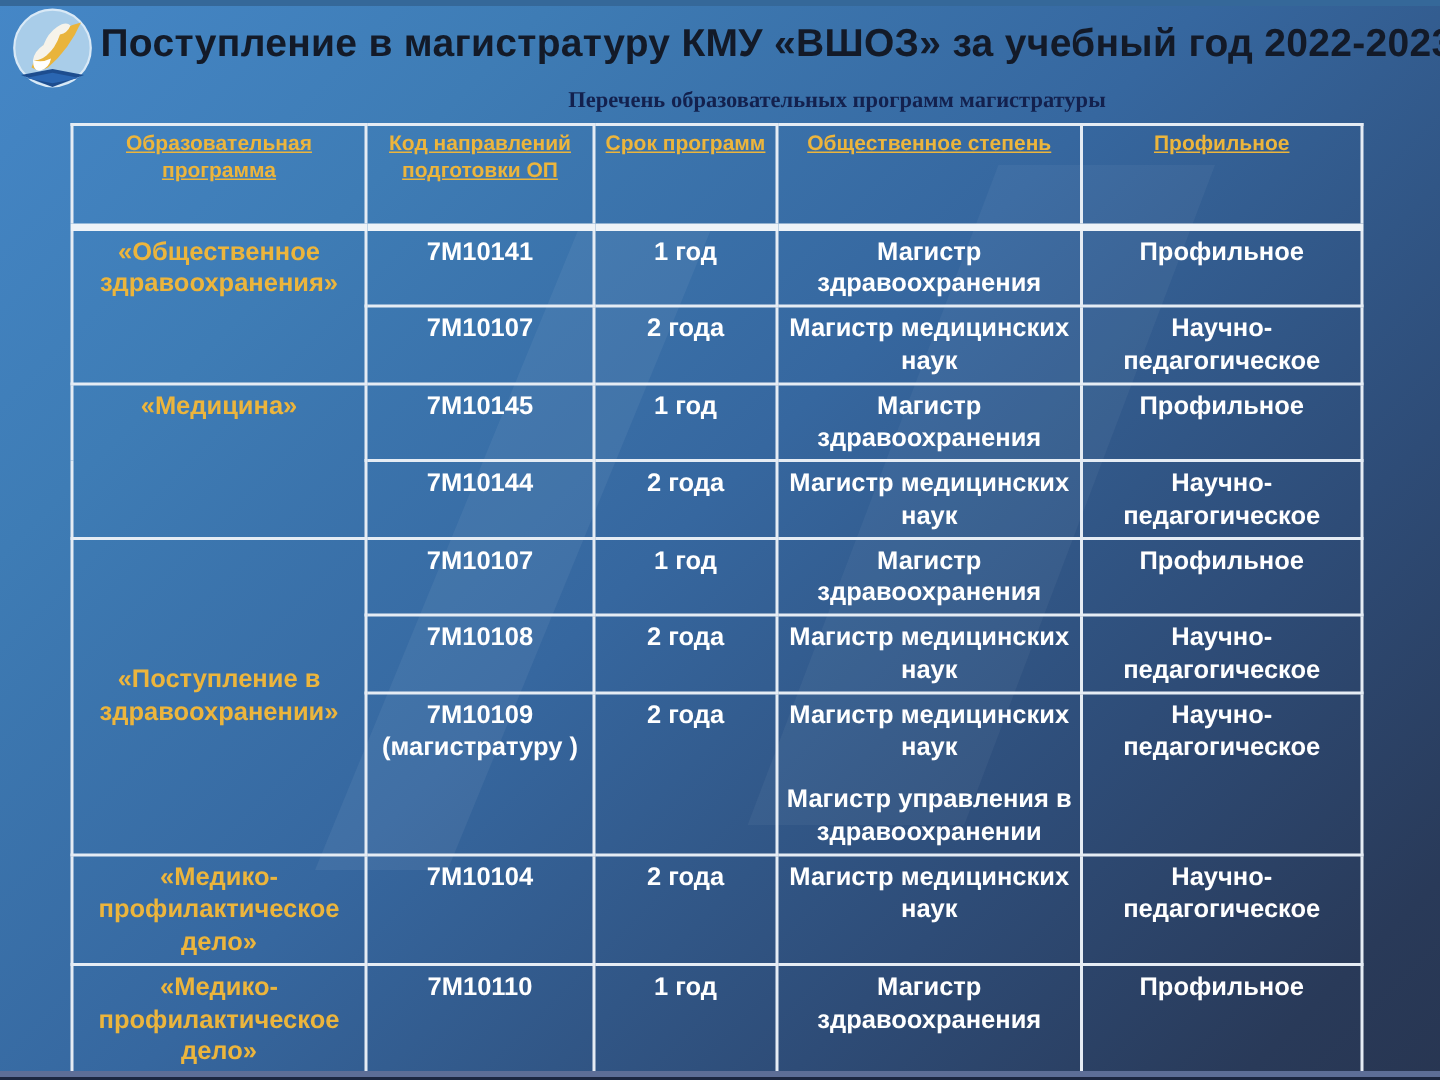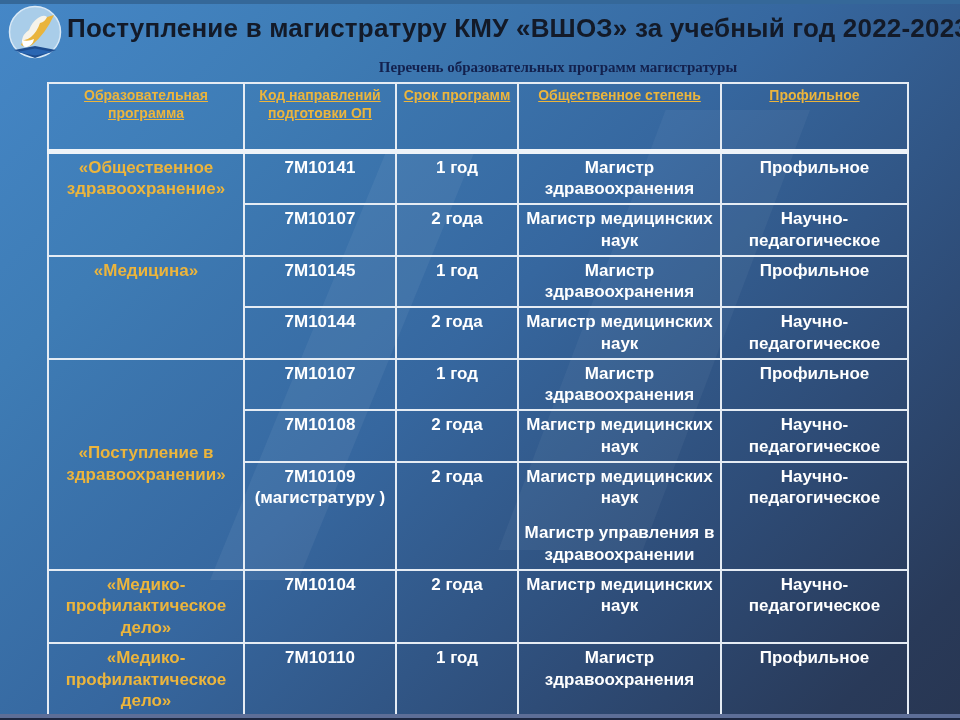--- a/index.html
+++ b/index.html
@@ -103,21 +103,21 @@
       <tr>
         <th>Образовательная программа</th>
         <th>Код направлений подготовки ОП</th>
         <th>Срок программ</th>
         <th>Общественное степень</th>
         <th>Профильное</th>
       </tr>
     </thead>
     <tbody>
       <tr>
-        <td class="program-cell" rowspan="2">«Общественное здравоохранение»</td>
+        <td class="program-cell" rowspan="2">«Общественное здравоохранения»</td>
         <td>7М10141</td>
         <td>1 год</td>
         <td>Магистр здравоохранения</td>
         <td>Профильное</td>
       </tr>
       <tr>
         <td>7М10107</td>
         <td>2 года</td>
         <td>Магистр медицинских наук</td>
         <td>Научно-педагогическое</td>

